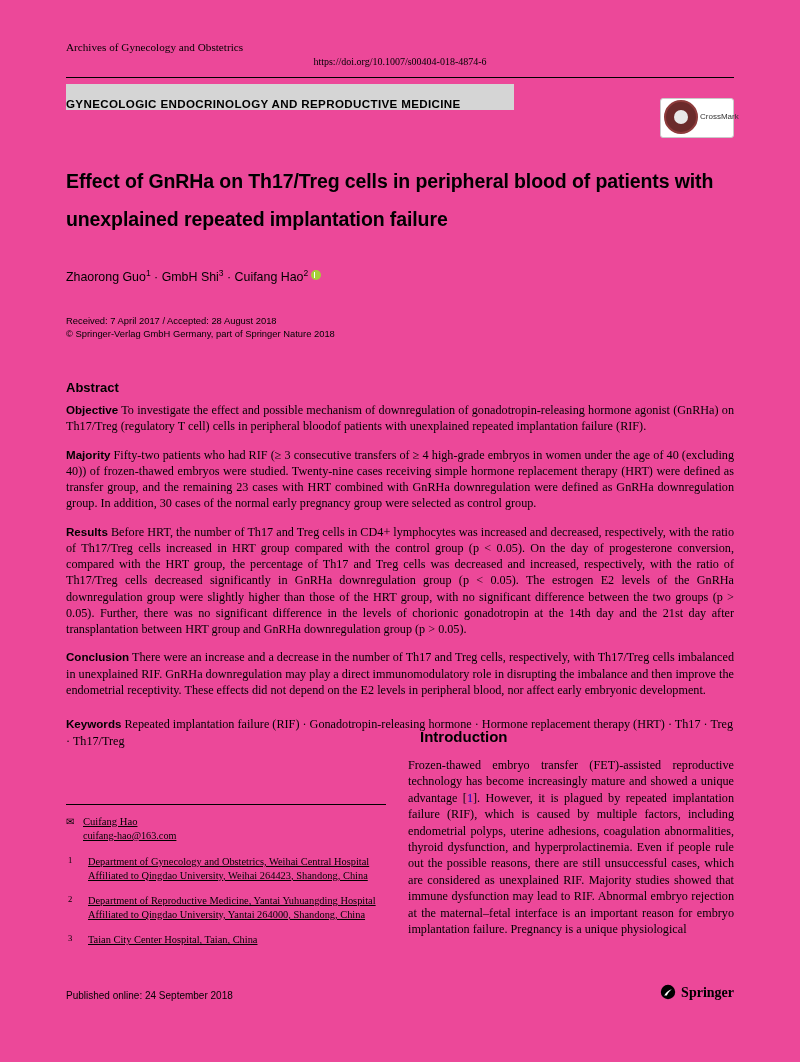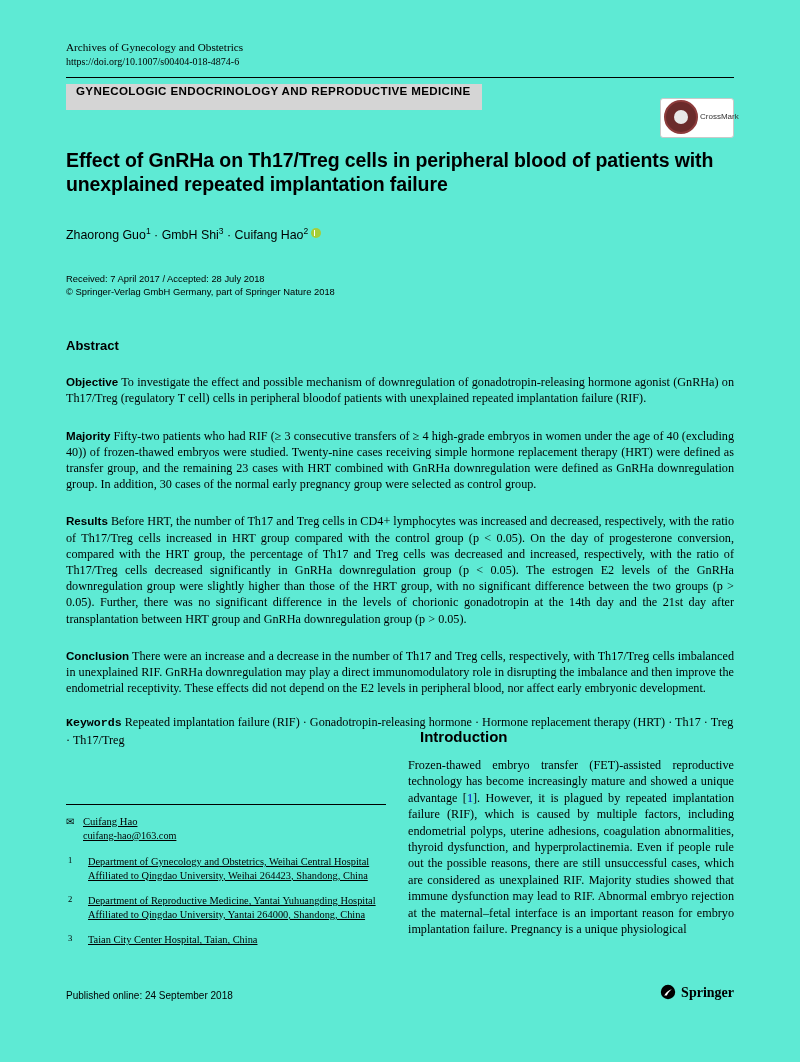--- a/index.html
+++ b/index.html
@@ -13,60 +13,60 @@
     font-family: "Liberation Serif", serif;
     color: #000000;
     position: relative;
     overflow: hidden;
   }
   .page {
     position: absolute;
     left: 0; top: 0;
     width: 800px;
     height: 1062px;
-    background: #5eead4;
+    background: #ec4899;
   }
   .content {
     position: absolute;
     left: 66px;
     top: 40px;
     width: 668px;
   }
 
   
   .journal-line {
     font-size: 11.2px;
     line-height: 14px;
     color: #000;
   }
   .doi-line {
     font-size: 10px;
     line-height: 14px;
     color: #000;
     margin-top: 1px;
+    text-align: center;
   }
   .rule {
     border-top: 1.6px solid #000;
     margin-top: 8px;
   }
 
   .section-band-row {
     position: relative;
     height: 40px;
   }
   .section-band {
     position: absolute;
     left: 0;
     top: 6px;
     background: #d5d5d5;
     height: 26px;
-    width: 416px;
+    width: 448px;
     display: flex;
-    align-items: flex-start;
-    padding-left: 10px;
+    align-items: flex-end;
     box-sizing: border-box;
   }
   .section-band span {
     font-family: "Liberation Sans", sans-serif;
     font-size: 11.6px;
     font-weight: bold;
     letter-spacing: 0.35px;
     color: #000;
   }
 
@@ -111,23 +111,23 @@
     top: 14px;
     font-family: "Liberation Sans", sans-serif;
     font-size: 8px;
     color: #333;
   }
 
   
   h1.title {
     font-family: "Liberation Sans", sans-serif;
     font-size: 19.5px;
-    line-height: 24px;
-    font-weight: bold;
-    margin: 30px 0 0 0;
+    line-height: 38px;
+    font-weight: bold;
+    margin: 44px 0 0 0;
     letter-spacing: -0.1px;
   }
   .authors {
     font-family: "Liberation Sans", sans-serif;
     font-size: 12.4px;
     margin-top: 26px;
     line-height: 18px;
   }
   .authors sup { font-size: 8.5px; }
   .orcid {
@@ -160,35 +160,35 @@
   .abstract-head {
     font-family: "Liberation Sans", sans-serif;
     font-size: 13px;
     font-weight: bold;
     margin-top: 40px;
   }
   .abs-p {
     font-size: 12.2px;
     line-height: 16.2px;
     text-align: justify;
-    margin-top: 21px;
+    margin-top: 7px;
     hyphens: auto;
   }
   .abs-p b {
     font-family: "Liberation Sans", sans-serif;
     font-size: 11.6px;
   }
   .keywords {
     font-size: 12.2px;
     line-height: 16.6px;
     margin-top: 18px;
     text-align: left;
   }
   .keywords b {
-    font-family: Liberation Mono, monospace;
+    font-family: Liberation Sans, sans-serif;
     font-size: 11.6px;
   }
 
   
   .cols {
     position: absolute;
     left: 66px;
     top: 716px;
     width: 668px;
     height: 260px;
@@ -313,21 +313,21 @@
       </div>
     </div>
 
     <h1 class="title">Effect of GnRHa on Th17/Treg cells in peripheral blood of patients with unexplained repeated implantation failure</h1>
 
     <div class="authors">
       <span>Zhaorong Guo</span><sup>1</sup><span> · </span><span>GmbH Shi</span><sup>3</sup><span> · </span><span>Cuifang Hao</span><sup>2</sup><span class="orcid"></span>
     </div>
 
     <div class="dates">
-      <div>Received: 7 April 2017 / Accepted: 28 July 2018</div>
+      <div>Received: 7 April 2017 / Accepted: 28 August 2018</div>
       <div>© Springer-Verlag GmbH Germany, part of Springer Nature 2018</div>
     </div>
 
     <div class="abstract-head">Abstract</div>
 
     <p class="abs-p">
       <b>Objective</b>
       <span>To investigate the effect and possible mechanism of downregulation of gonadotropin-releasing hormone agonist (GnRHa) on Th17/Treg (regulatory T cell) cells in peripheral bloodof patients with unexplained repeated implantation failure (RIF).</span>
     </p>
     <p class="abs-p">

